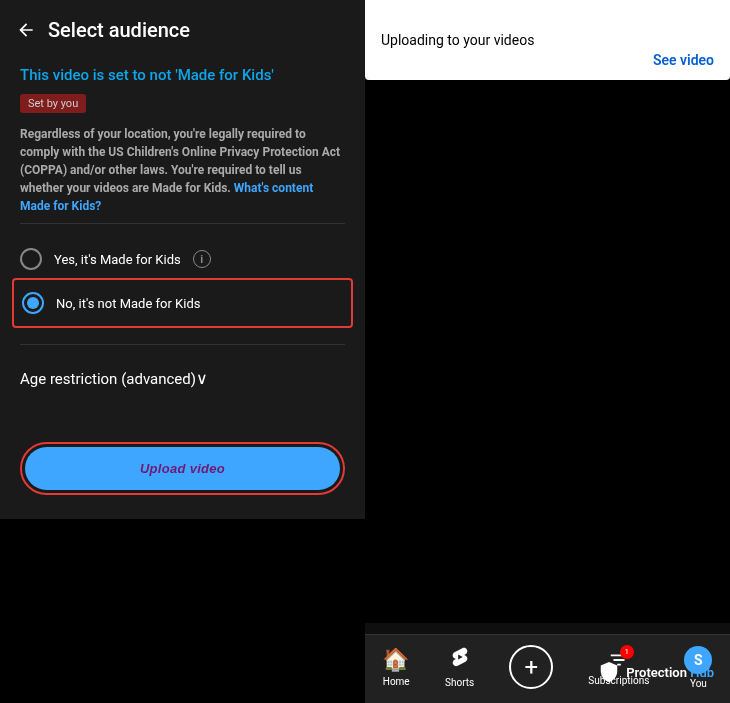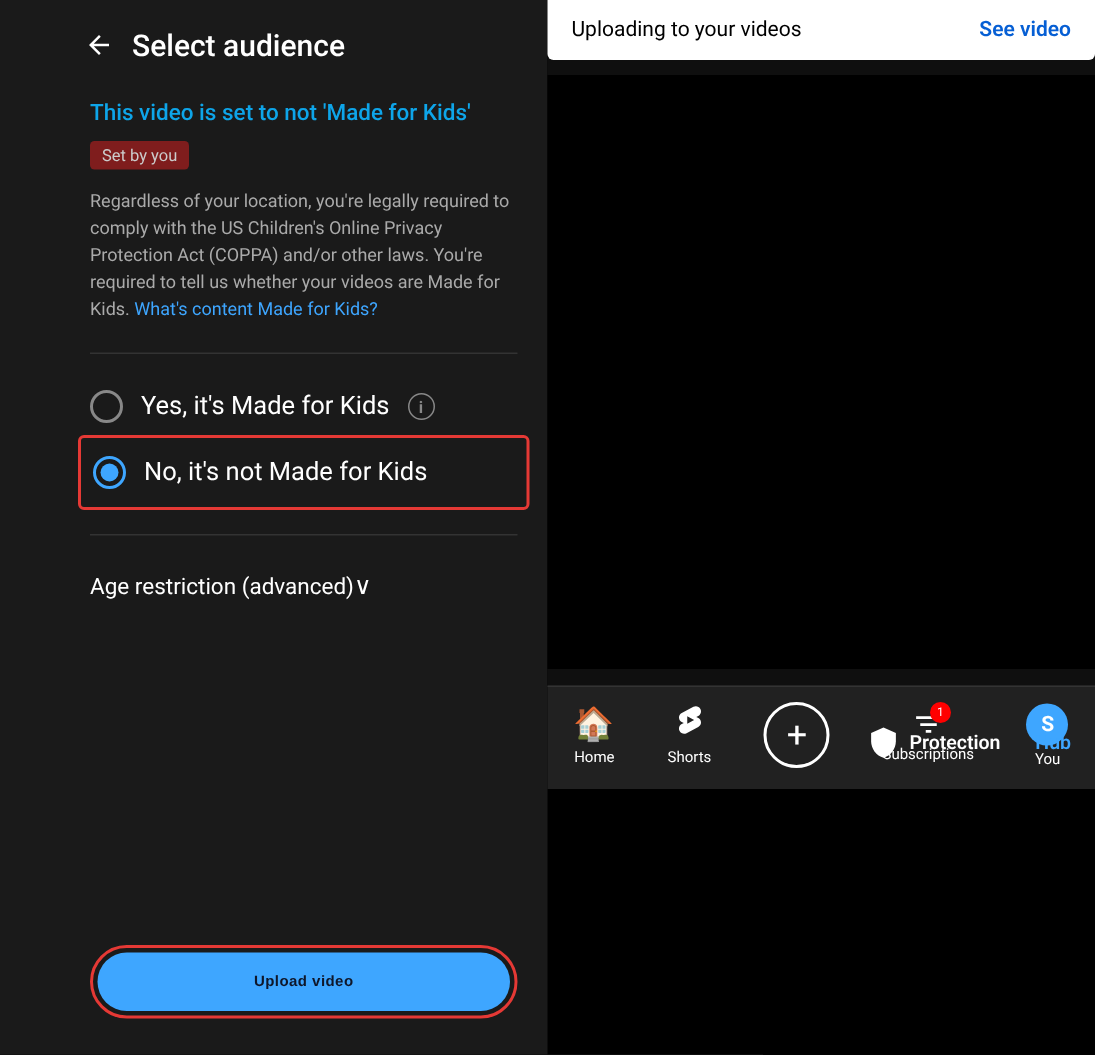--- a/index.html
+++ b/index.html
@@ -8,26 +8,25 @@
       height: 703px;
       display: flex;
       font-family: 'Roboto', Arial, sans-serif;
       background: #000;
       overflow: hidden;
     }
 
     
     .left-panel {
       width: 365px;
-      height: 703px;
+      height: 519px;
       background: #1a1a1a;
       display: flex;
       flex-direction: column;
       position: relative;
-      padding-left: 40px;
     }
 
     .header {
       display: flex;
       align-items: center;
       padding: 18px 16px 12px 16px;
       gap: 12px;
     }
 
     .back-btn {
@@ -66,21 +65,22 @@
       font-size: 11px;
       padding: 3px 8px;
       border-radius: 3px;
       margin-bottom: 12px;
     }
 
     .description-text {
       color: #aaa;
       font-size: 12px;
       line-height: 1.5;
-      margin-bottom: 20px;
+      margin-bottom: 8px;
+      font-weight: bold;
     }
 
     .description-text .link {
       color: #3ea6ff;
       cursor: pointer;
       text-decoration: none;
     }
 
     .divider {
       height: 1px;
@@ -113,21 +113,21 @@
 
     .radio-inner {
       width: 12px;
       height: 12px;
       border-radius: 50%;
       background: #3ea6ff;
     }
 
     .option-label {
       color: #fff;
-      font-size: 17px;
+      font-size: 13px;
     }
 
     .info-icon {
       width: 18px;
       height: 18px;
       border-radius: 50%;
       border: 1.5px solid #888;
       display: flex;
       align-items: center;
       justify-content: center;
@@ -179,31 +179,32 @@
       border-radius: 30px;
       padding: 3px;
     }
 
     .upload-btn {
       width: 100%;
       padding: 14px;
       background: #3ea6ff;
       border: none;
       border-radius: 24px;
-      color: #0f172a;
-      font-size: 10px;
+      color: #701a75;
+      font-size: 13px;
       font-weight: 600;
       cursor: pointer;
       letter-spacing: 0.3px;
+      font-style: italic;
     }
 
     
     .right-panel {
       width: 365px;
-      height: 526px;
+      height: 703px;
       background: #0f0f0f;
       position: relative;
       display: flex;
       flex-direction: column;
     }
 
     
     .upload-bar {
       background: #fff;
       display: flex;
@@ -221,20 +222,21 @@
     .upload-bar-text {
       color: #000;
       font-size: 14px;
     }
 
     .see-video-link {
       color: #065fd4;
       font-size: 14px;
       font-weight: 600;
       cursor: pointer;
+      margin-top: 40px;
     }
 
     
     .yt-bottom-nav {
       position: absolute;
       bottom: 0;
       left: 0;
       right: 0;
       background: #212121;
       display: flex;
@@ -336,21 +338,20 @@
     }
 
     .brand-text {
       color: #fff;
       font-size: 13px;
       font-weight: 600;
     }
 
     .brand-hub {
       color: #3ea6ff;
-      margin-left: 20px;
     }
   </style>
 </head>
 <body>
 
 <div class="left-panel">
   <div class="header">
     <button class="back-btn">
       <svg width="20" height="20" viewBox="0 0 24 24" fill="white">
         <path d="M20 11H7.83l5.59-5.59L12 4l-8 8 8 8 1.41-1.41L7.83 13H20v-2z"></path>

